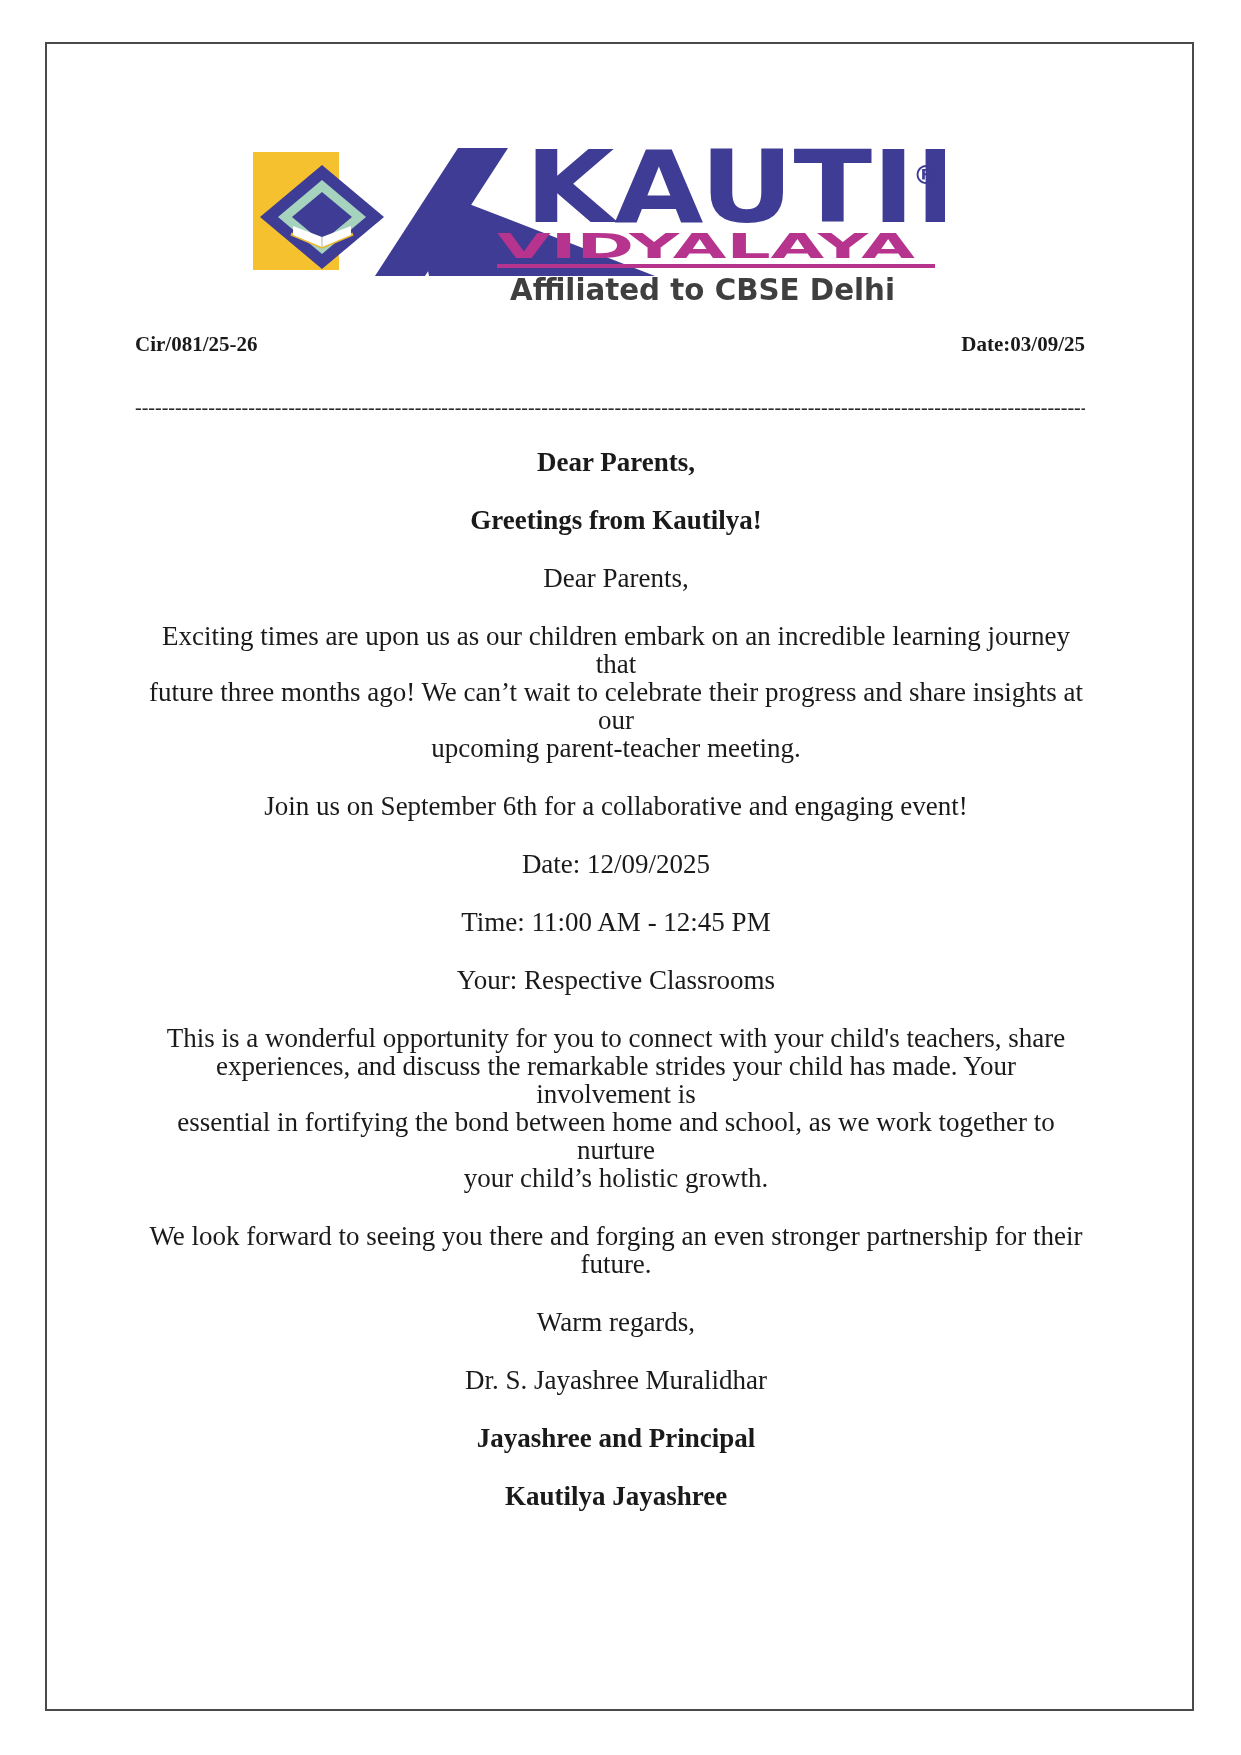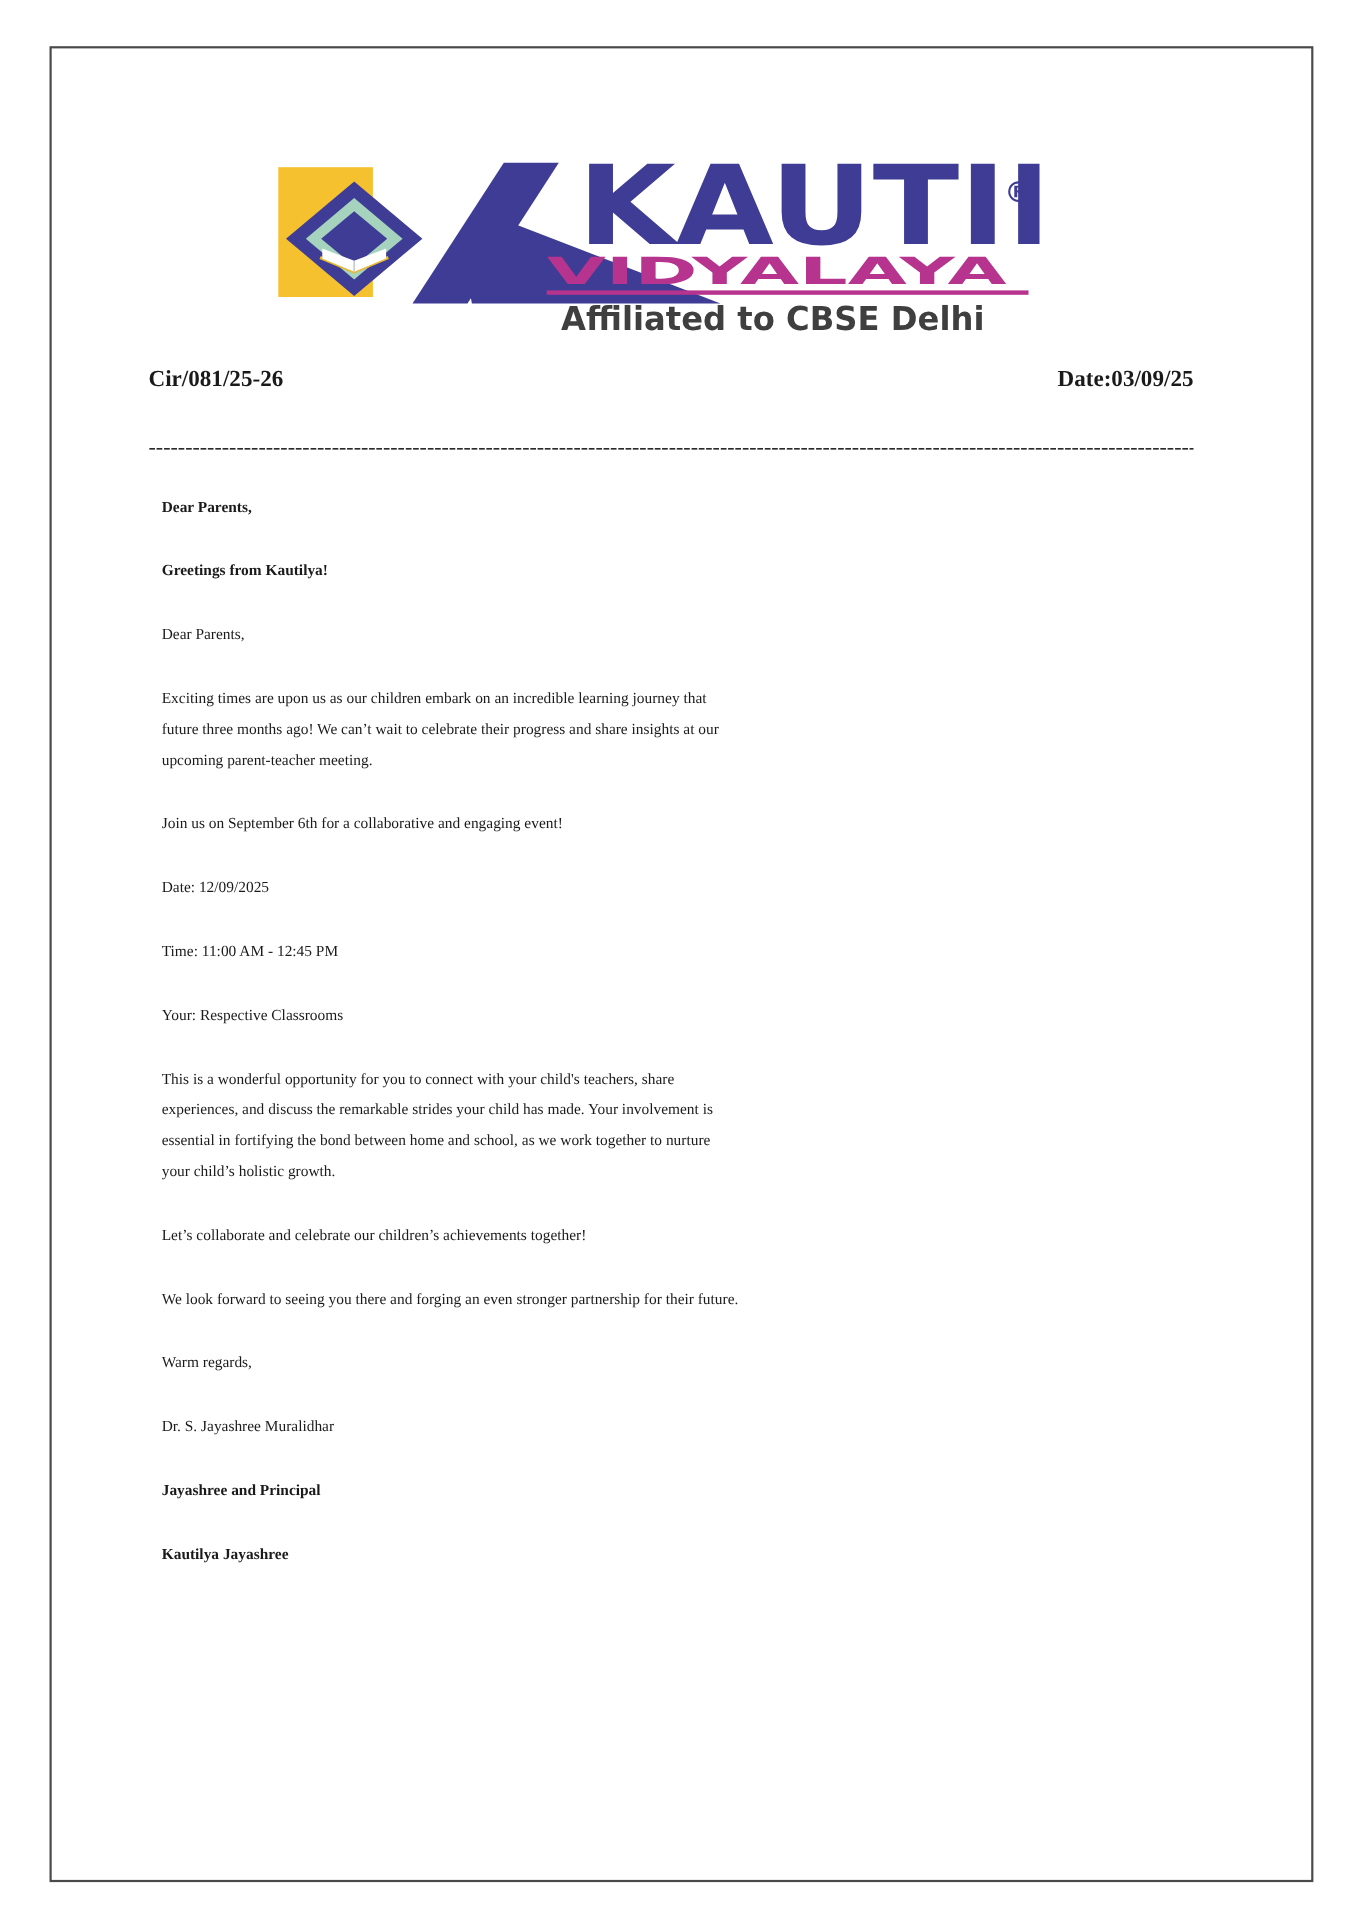--- a/index.html
+++ b/index.html
@@ -15,36 +15,36 @@
     position:absolute; left:45px; top:42px;
     width:1149px; height:1669px;
     border:2px solid #4a4a4a;
     box-sizing:border-box;
   }
   .logo-wrap {
     position:absolute; left:225px; top:138px;
     width:720px; height:172px;
   }
   .content {
-    position:absolute; left:135px; top:330px; width:950px;
+    position:absolute; left:135px; top:330px; width:950px;text-align:center;
   }
   .hdr-row {
     display:flex; justify-content:space-between;
     font-weight:bold; font-size:21px; line-height:28px;
   }
   .divider {
     margin-top:38px;
     height:22px; line-height:22px;
     font-size:20px;
     white-space:nowrap; overflow:hidden;
     color:#2b2b2b;
   }
   .letter p {
     margin:0 0 30px 12px;
-    font-size:14px; line-height:28px;
+    font-size:27px; line-height:28px;
     white-space:pre-line;
   }
   .divider + .letter p:first-child { margin-top:30px; }
   .b { font-weight:bold; }
   .extra-gap { margin-top:60px; }
 </style>
 </head>
 <body>
 
 <div class="page-border"></div>
@@ -93,21 +93,20 @@
 future three months ago! We can’t wait to celebrate their progress and share insights at our
 upcoming parent-teacher meeting.</p>
     <p>Join us on September 6th for a collaborative and engaging event!</p>
     <p>Date: 12/09/2025</p>
     <p>Time: 11:00 AM - 12:45 PM</p>
     <p>Your: Respective Classrooms</p>
     <p>This is a wonderful opportunity for you to connect with your child's teachers, share
 experiences, and discuss the remarkable strides your child has made. Your involvement is
 essential in fortifying the bond between home and school, as we work together to nurture
 your child’s holistic growth.</p>
-    <p>Let’s collaborate and celebrate our children’s achievements together!</p>
     <p>We look forward to seeing you there and forging an even stronger partnership for their future.</p>
 
     <p class="extra-gap">Warm regards,</p>
     <p>Dr. S. Jayashree Muralidhar</p>
     <p class="b">Jayashree and Principal</p>
     <p class="b">Kautilya Jayashree</p>
   </div>
 
 </div>
 

